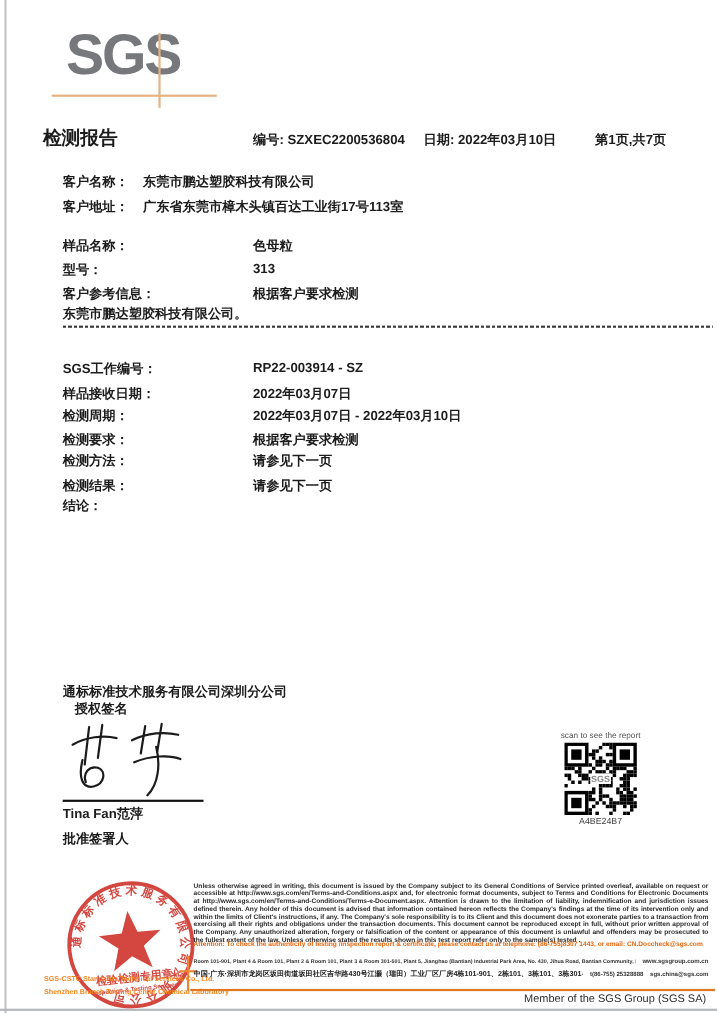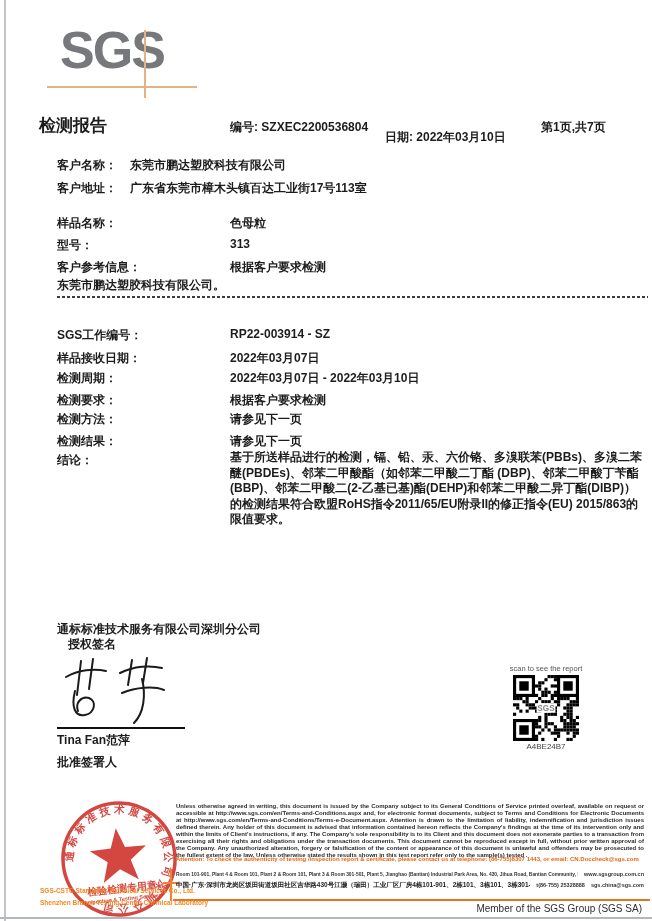--- a/index.html
+++ b/index.html
@@ -10,21 +10,21 @@
 
   
   .logo{position:absolute;left:60px;top:24px;font-size:52px;font-weight:bold;
         letter-spacing:-2px;color:#77787b;line-height:1;}
   .logo-hline{position:absolute;left:47px;top:86px;width:150px;height:2px;background:#e6b183;}
   .logo-vline{position:absolute;left:144px;top:30px;width:2px;height:68px;background:#e6b183;}
 
   .title-row{position:absolute;left:0;top:118px;width:652px;font-size:12px;font-weight:bold;}
   .doc-title{position:absolute;left:39px;top:-4px;font-size:17px;font-weight:bold;}
   .rep-no{position:absolute;left:230px;top:1px;}
-  .rep-date{position:absolute;left:385px;top:11px;}
+  .rep-date{position:absolute;left:385px;top:1px;}
   .rep-page{position:absolute;left:541px;top:1px;}
 
   .row{position:absolute;font-size:12px;font-weight:bold;white-space:nowrap;}
   .row .lbl{position:absolute;left:57px;top:0;}
   .row .val{position:absolute;top:0;}
   .val-near{left:130px;} .val-far{left:230px;}
 
   .dashed-sep{position:absolute;left:57px;top:296px;width:591px;height:2px;
       background:repeating-linear-gradient(90deg,#3c3c3c 0 3px,transparent 3px 5px);}
 
@@ -125,21 +125,20 @@
   <div class="row" style="top:411px">
     <span class="lbl">检测方法：</span>
     <span class="val val-far">请参见下一页</span>
   </div>
   <div class="row" style="top:433px">
     <span class="lbl">检测结果：</span>
     <span class="val val-far">请参见下一页</span>
   </div>
 
   <div class="conclusion-lbl">结论：</div>
-  <div class="conclusion-text">基于所送样品进行的检测，镉、铅、汞、六价铬、多溴联苯(PBBs)、多溴二苯醚(PBDEs)、邻苯二甲酸酯（如邻苯二甲酸二丁酯 (DBP)、邻苯二甲酸丁苄酯(BBP)、邻苯二甲酸二(2-乙基已基)酯(DEHP)和邻苯二甲酸二异丁酯(DIBP)）的检测结果符合欧盟RoHS指令2011/65/EU附录II的修正指令(EU) 2015/863的限值要求。</div>
 
   <div class="sig-company">通标标准技术服务有限公司深圳分公司</div>
   <div class="sig-auth">授权签名</div>
   <svg class="signature-svg" width="120" height="72" viewBox="0 0 120 72">
     <g stroke="#1b1b1b" stroke-width="2" fill="none" stroke-linecap="round">
       <path d="M4,22 C16,15 32,13 44,16"></path>
       <path d="M19,6 L15,40"></path>
       <path d="M31,4 L27,34"></path>
       <path d="M13,36 C9,52 13,62 23,60 C33,58 35,46 27,43 C19,41 13,48 16,56"></path>
       <path d="M58,18 C72,11 88,10 100,13"></path>

